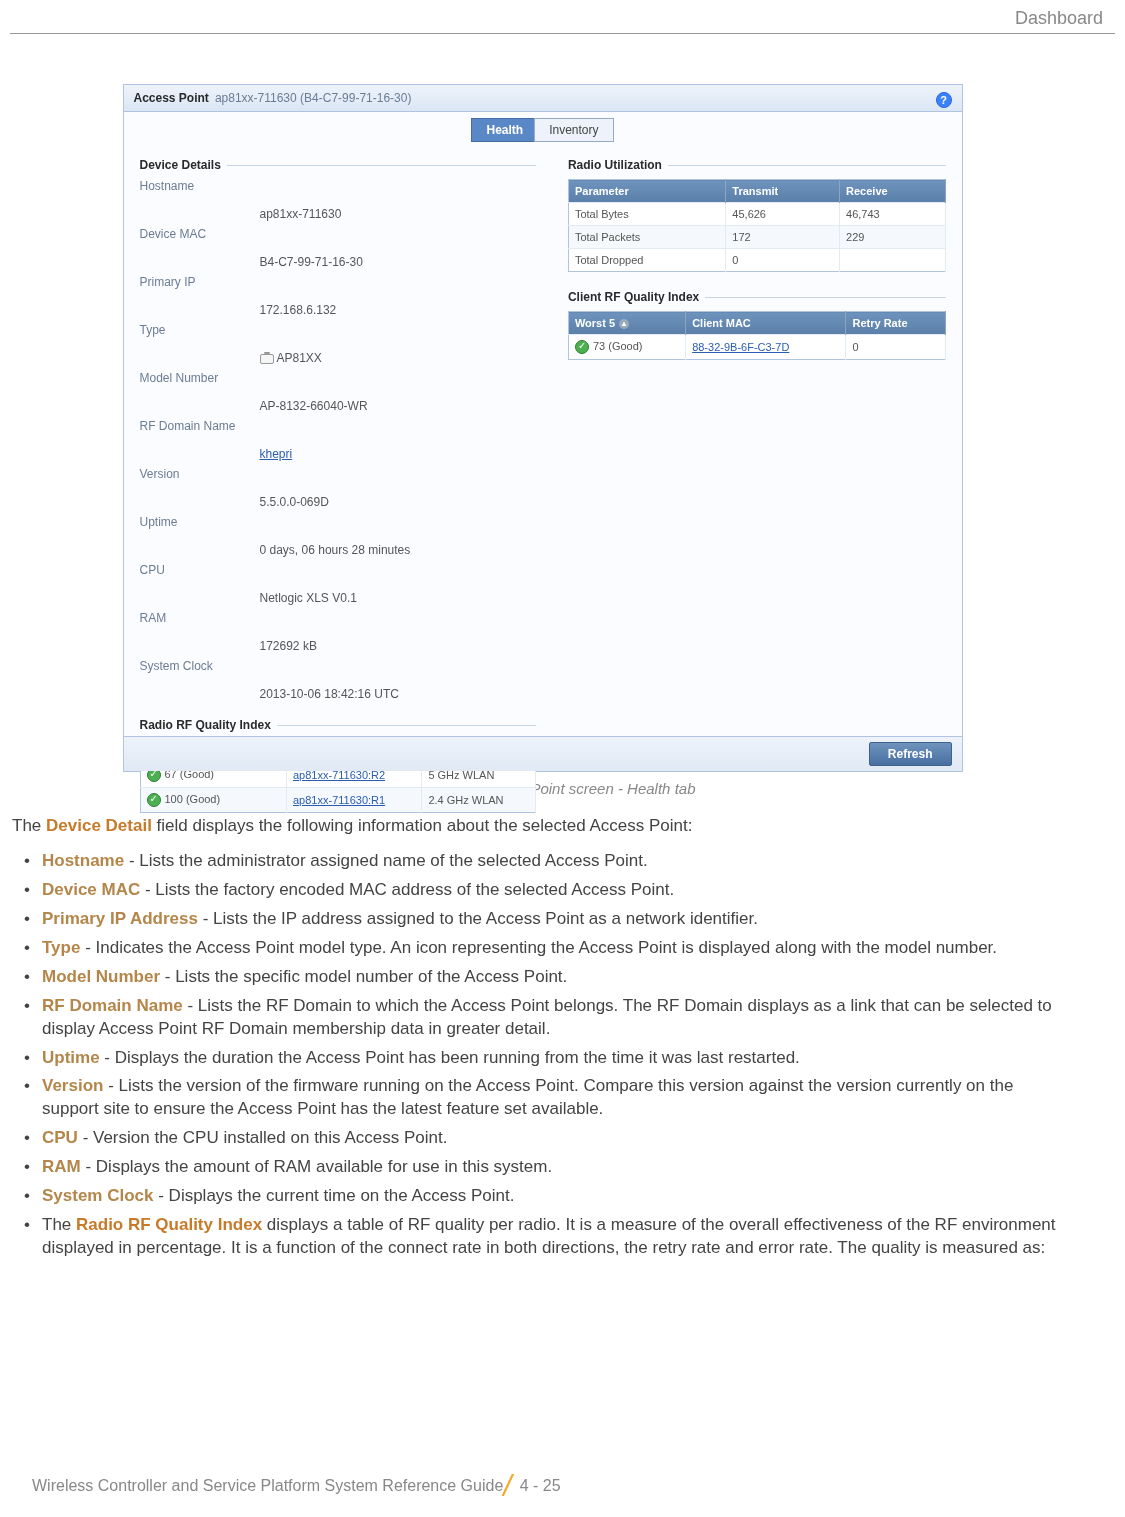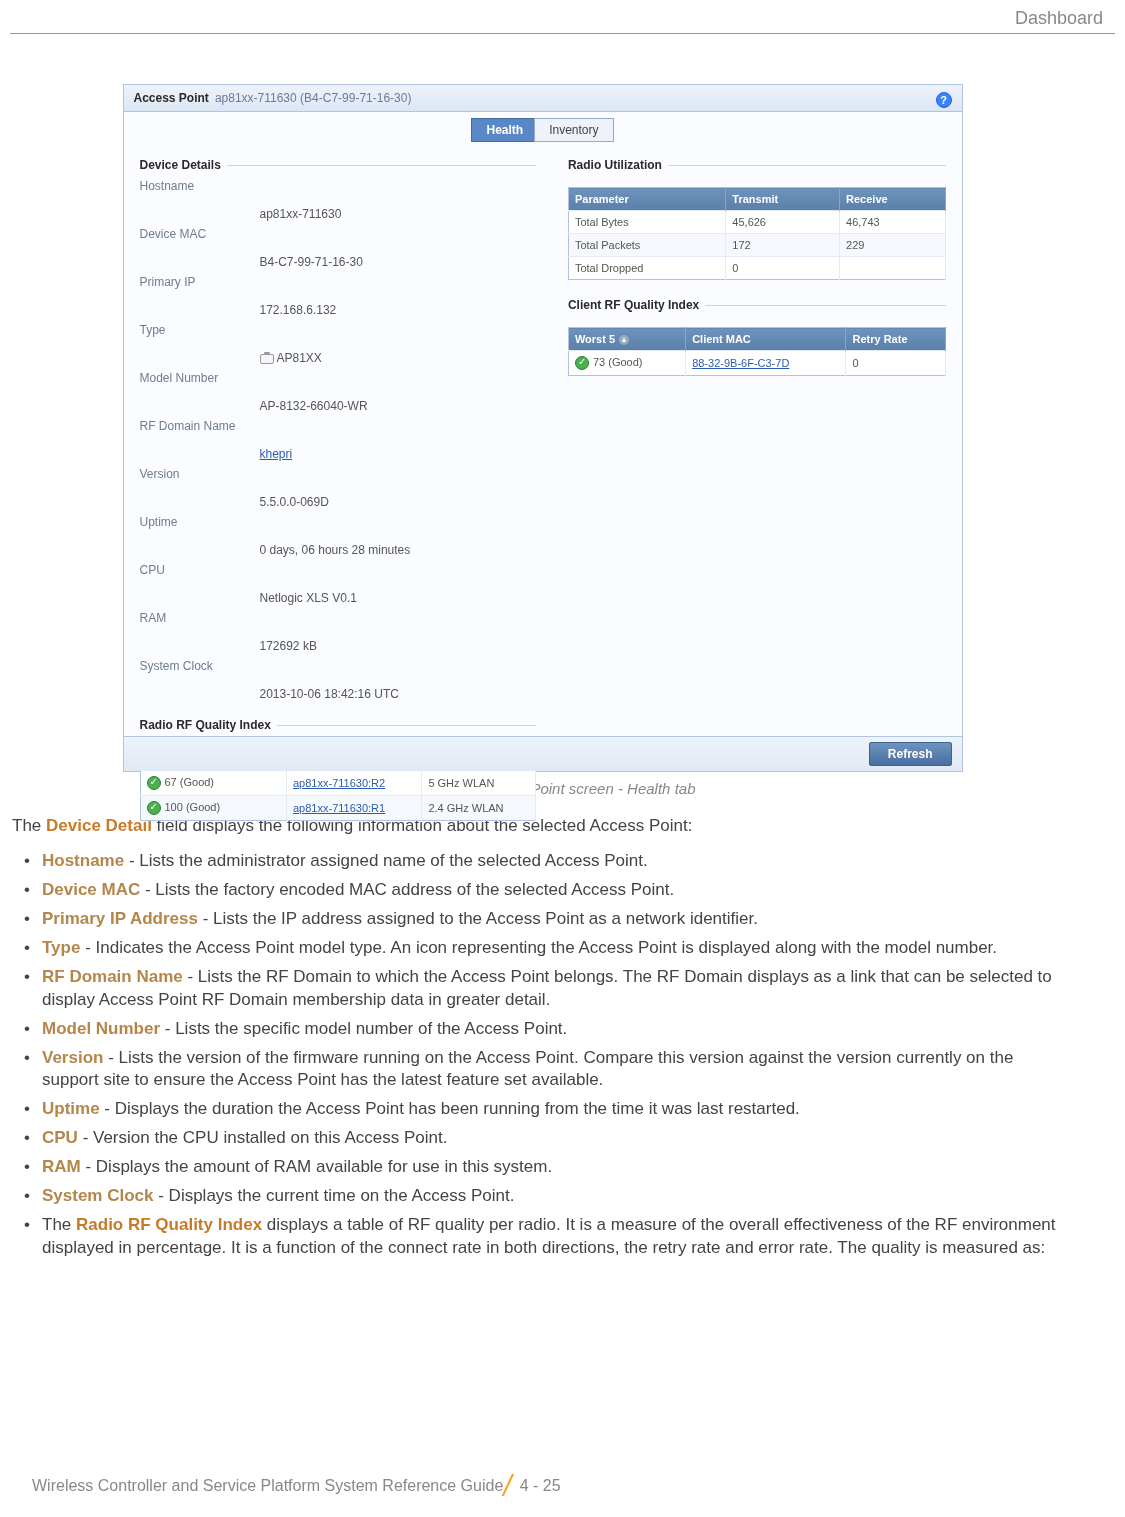--- a/index.html
+++ b/index.html
@@ -58,21 +58,21 @@
   }
   fieldset.section legend {
     font-weight:bold; color:#2a2a2a; font-size:12px; padding-right:6px;
   }
   .kv-row { display:flex; padding:3px 0; color:#6c7d93; font-size:12px;}
   .kv-row .k { width:120px; color:#6c7d93;}
   .kv-row .v { color:#555;margin-top:28px; }
   .link { color:#2a5db0; text-decoration:underline; }
   .tbl {
     border:1px solid #b0c4e0; border-radius:10px;
-    margin-top:11px; width:100%; border-collapse:collapse;
+    margin-top:3px; width:100%; border-collapse:collapse;
     font-size:11px;
   }
   .tbl th {
     background: linear-gradient(#6e93bd,#5a7fa9);
     color:#fff; padding:5px 6px; text-align:left; font-weight:bold;
     border-right:1px solid #8aa6c4;
   }
   .tbl td {
     padding:5px 6px; border-right:1px solid #e2eaf4; color:#555;
     border-top:1px solid #e2eaf4; background:#fff;
@@ -274,24 +274,24 @@
 
 <div class="body-text">
   <p>
     <span>The </span><span class="term">Device Detail</span><span> field displays the following information about the selected Access Point:</span>
   </p>
   <ul class="fields" id="field-list">
         <li><span class="term2">Hostname</span><span> - Lists the administrator assigned name of the selected Access Point.</span></li>
         <li><span class="term2">Device MAC</span><span> - Lists the factory encoded MAC address of the selected Access Point.</span></li>
         <li><span class="term2">Primary IP Address</span><span> - Lists the IP address assigned to the Access Point as a network identifier.</span></li>
         <li><span class="term2">Type</span><span> - Indicates the Access Point model type. An icon representing the Access Point is displayed along with the model number.</span></li>
+        <li><span class="term2">Model Number</span><span> - Lists the specific model number of the Access Point.</span></li>
         <li><span class="term2">RF Domain Name</span><span> - Lists the RF Domain to which the Access Point belongs. The RF Domain displays as a link that can be selected to display Access Point RF Domain membership data in greater detail.</span></li>
-        <li><span class="term2">Model Number</span><span> - Lists the specific model number of the Access Point.</span></li>
+        <li><span class="term2">Uptime</span><span> - Displays the duration the Access Point has been running from the time it was last restarted.</span></li>
         <li><span class="term2">Version</span><span> - Lists the version of the firmware running on the Access Point. Compare this version against the version currently on the support site to ensure the Access Point has the latest feature set available.</span></li>
-        <li><span class="term2">Uptime</span><span> - Displays the duration the Access Point has been running from the time it was last restarted.</span></li>
         <li><span class="term2">CPU</span><span> - Version the CPU installed on this Access Point.</span></li>
         <li><span class="term2">RAM</span><span> - Displays the amount of RAM available for use in this system.</span></li>
         <li><span class="term2">System Clock</span><span> - Displays the current time on the Access Point.</span></li>
         <li><span>The </span><span class="term">Radio RF Quality Index</span><span> displays a table of RF quality per radio. It is a measure of the overall effectiveness of the RF environment displayed in percentage. It is a function of the connect rate in both directions, the retry rate and error rate. The quality is measured as:</span></li>
       </ul>
 </div>
 
 </div>
 
 <div class="page-footer">

